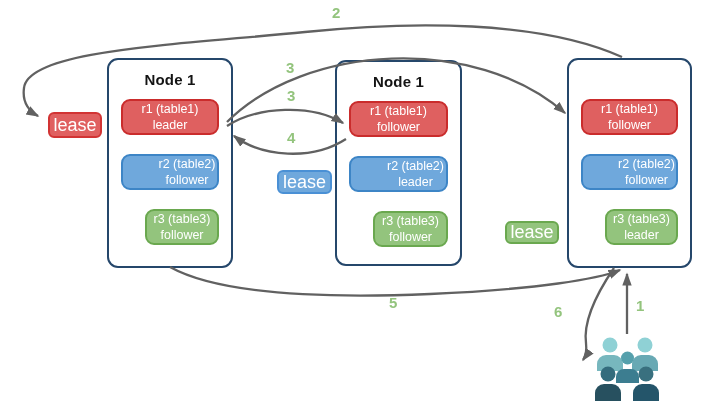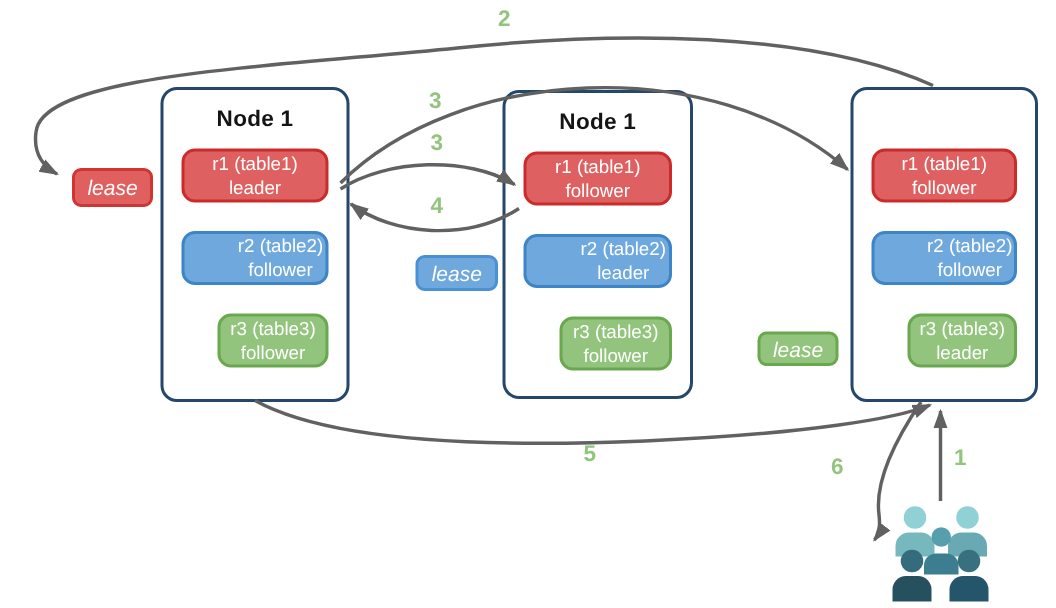--- a/index.html
+++ b/index.html
@@ -20,21 +20,21 @@
     position:absolute;left:12px;right:12px;height:36px;border-radius:9px;
     display:flex;flex-direction:column;align-items:center;justify-content:center;
     color:#ffffff;font-size:12.5px;line-height:1.3;text-align:center;border:2px solid transparent;
   }
   .range.red{background:#DF6060;border-color:#CA2C2C;}
   .range.blue{background:#6FA8DC;border-color:#3D85C6;}
   .range.green{background:#93C47D;border-color:#6AA84F;margin-left:24px;}
   .r1{top:39px;} .r2{top:94px;padding-left:34px;} .r3{top:149px;}
   .lease{
     position:absolute;z-index:3;border-radius:6px;display:flex;align-items:center;justify-content:center;
-    color:#ffffff;font-size:14px;border:2px solid transparent;font-style:italic;
+    color:#ffffff;font-size:18px;border:2px solid transparent;
   }
   .lease.red{background:#E06060;border-color:#D23434;}
   .lease.blue{background:#6FA8DC;border-color:#4A90D5;}
   .lease.green{background:#93C47D;border-color:#6AA84F;}
   .step{
     position:absolute;z-index:7;color:#93C47D;font-size:15px;font-weight:bold;
   }
   .users{position:absolute;left:594px;top:332px;z-index:4;}
 </style>
 </head>

